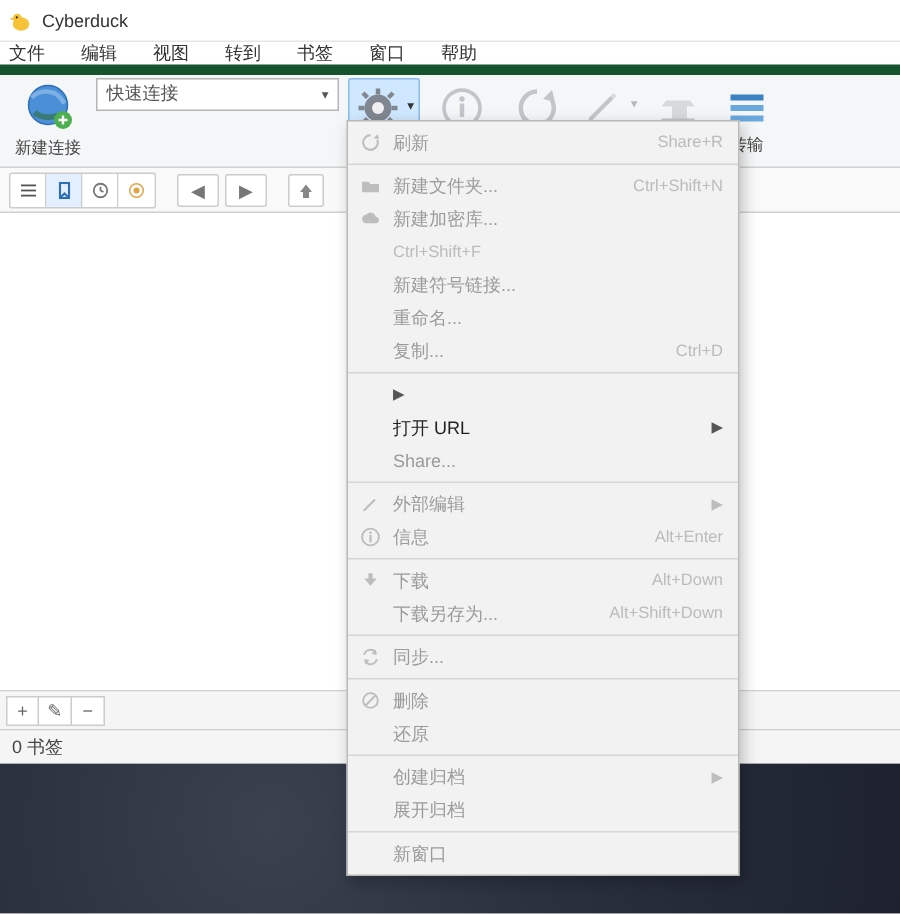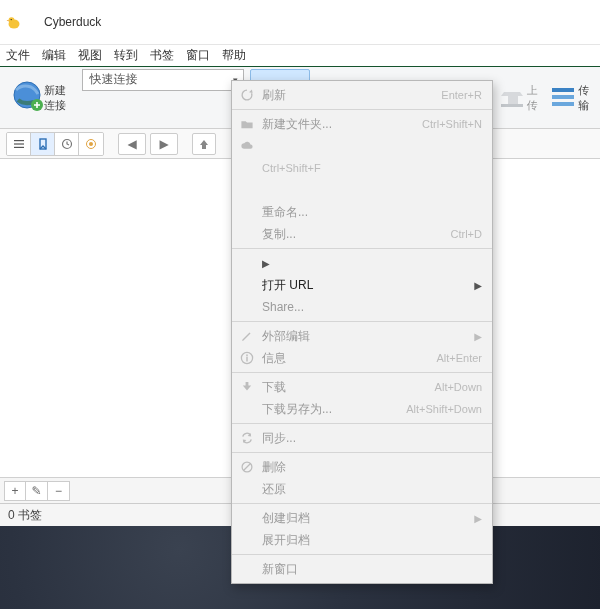--- a/index.html
+++ b/index.html
@@ -8,60 +8,59 @@
     font-size: 12px;
     color: #333;
     background: #f0f0f0;
     width: 600px;
     height: 609px;
     overflow: hidden;
     position: relative;
   }
   
   .titlebar {
-    height: 45px;
+    height: 28px;
     background: #fff;
     display: flex;
     align-items: center;
     padding-left: 6px;
     border-bottom: 1px solid #e5e5e5;
-    gap: 16px;
   }
   .titlebar .app-icon {
     width: 16px; height: 16px;
     margin-right: 6px;
   }
   .titlebar .title { font-size: 12px; }
 
   
   .menubar {
     height: 22px;
     background: #fff;
     display: flex;
     align-items: center;
     padding-left: 6px;
-    border-bottom: 1px solid #14532d;
-    gap: 12px;
+    border-bottom: 7px solid #14532d;
+    gap: 24px;
     font-size: 12px;
   }
   .menubar span { cursor: default; }
 
   
   .toolbar {
     height: 62px;
     background: #f5f6f7;
     border-bottom: 1px solid #d0d0d0;
     display: flex;
     align-items: center;
     padding: 0 6px;
     gap: 2px;
   }
   .toolbtn {
     display: flex;
-    flex-direction: row;
+    flex-direction: column;
     align-items: center;
     justify-content: center;
     height: 58px;
     min-width: 44px;
     padding: 0 4px;
     cursor: default;
     font-size: 11px;
     color: #444;
   }
   .toolbtn .ticon {
@@ -388,45 +387,47 @@
 
 <div class="dropdown" id="dropdown">
     <div class="dd-row disabled">
       <span class="dd-icon">
         <svg width="14" height="14" viewBox="0 0 20 20">
           <path d="M10 3 a7 7 0 1 0 6.5 4.4" fill="none" stroke="#bdbdbd" stroke-width="2"></path>
           <path d="M17 2 l1 5 -5 -1 z" fill="#bdbdbd"></path>
         </svg>
       </span>
       <span class="dd-label">刷新</span>
-      <span class="dd-shortcut">Enter+R</span>
+      <span class="dd-shortcut">Share+R</span>
     </div>
     <div class="dd-sep"></div>
     <div class="dd-row disabled">
       <span class="dd-icon">
         <svg width="14" height="14" viewBox="0 0 20 20">
           <path d="M2 6 h6 l2 2 h8 v8 h-16 z" fill="#bdbdbd"></path>
         </svg>
       </span>
       <span class="dd-label">新建文件夹...</span>
       <span class="dd-shortcut">Ctrl+Shift+N</span>
     </div>
     <div class="dd-row disabled">
       <span class="dd-icon">
         <svg width="14" height="14" viewBox="0 0 20 20">
           <path d="M6 14 a4 4 0 0 1 0-8 a5 5 0 0 1 9 2 a3 3 0 0 1 0 6 z" fill="#bdbdbd"></path>
         </svg>
       </span>
+      <span class="dd-label">新建加密库...</span>
     </div>
     <div class="dd-row disabled">
       <span class="dd-icon"></span>
       <span class="dd-shortcut">Ctrl+Shift+F</span>
     </div>
     <div class="dd-row disabled">
       <span class="dd-icon"></span>
+      <span class="dd-label">新建符号链接...</span>
     </div>
     <div class="dd-row disabled">
       <span class="dd-icon"></span>
       <span class="dd-label">重命名...</span>
     </div>
     <div class="dd-row disabled">
       <span class="dd-icon"></span>
       <span class="dd-label">复制...</span>
       <span class="dd-shortcut">Ctrl+D</span>
     </div>

